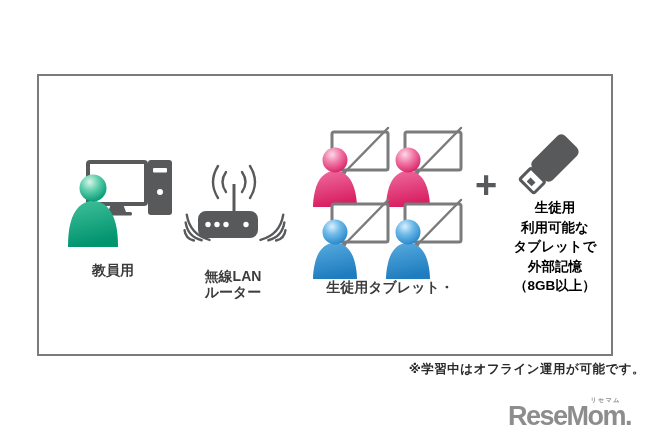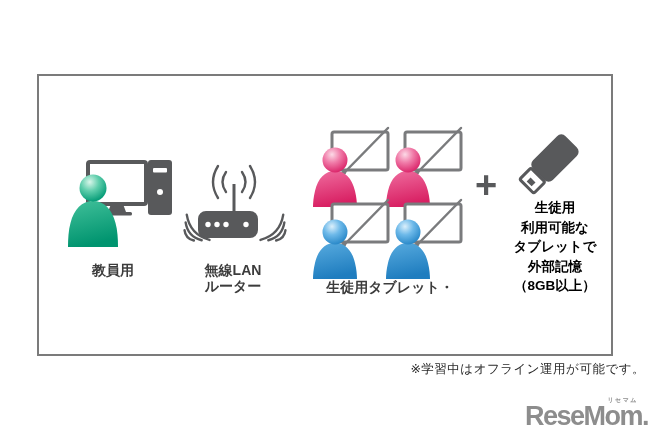--- a/index.html
+++ b/index.html
@@ -20,24 +20,24 @@
   .memory-label{
     position:absolute;left:493px;top:198px;width:124px;text-align:center;
     color:#000000;font-size:13.5px;line-height:19.5px;font-weight:600;white-space:nowrap;
   }
   .plus{
     position:absolute;left:466px;top:165px;width:40px;height:40px;
     text-align:center;line-height:40px;font-size:38px;font-weight:700;color:#58595b;
   }
   .footnote{
     position:absolute;right:6px;top:361px;font-size:12.5px;color:#2a2a2a;
-    font-weight:400;letter-spacing:.5px;white-space:nowrap;
+    font-weight:700;letter-spacing:.5px;white-space:nowrap;
   }
   .logo{
-    position:absolute;right:3px;top:396px;width:120px;height:42px;text-align:center;padding-left:12px;
+    position:absolute;right:20px;top:396px;width:120px;height:42px;text-align:center;padding-left:12px;
   }
   .logo-ruby{
     position:absolute;top:0;right:10px;font-size:6px;letter-spacing:1.5px;
     color:#8d8d8d;font-weight:700;
   }
   .logo-text{
     position:absolute;top:5px;right:0;font-size:27px;font-weight:800;
     color:#8d8d8d;letter-spacing:-1.5px;
   }
   svg{display:block;overflow:visible;}
@@ -168,21 +168,21 @@
     <rect x="-14" y="-30" width="28" height="46" rx="6" fill="#58595b"></rect>
     <rect x="-10" y="17" width="20" height="16" rx="2" fill="#ffffff" stroke="#58595b" stroke-width="3"></rect>
     <rect x="-3.5" y="24" width="7" height="5.5" fill="#58595b"></rect>
   </g>
 </svg>
 
 <div class="label" style="left:52px;top:262px;width:122px">
   <div>教員用</div>
 </div>
 
-<div class="label" style="left:172px;top:262px;width:122px">
+<div class="label" style="left:172px;top:268px;width:122px">
   <div>無線LAN</div>
   <div>ルーター</div>
 </div>
 
 <div class="label" style="left:308px;top:279px;width:164px">
   <div>生徒用タブレット・</div>
 </div>
 
 <div class="memory-label">
   <div>生徒用</div>

